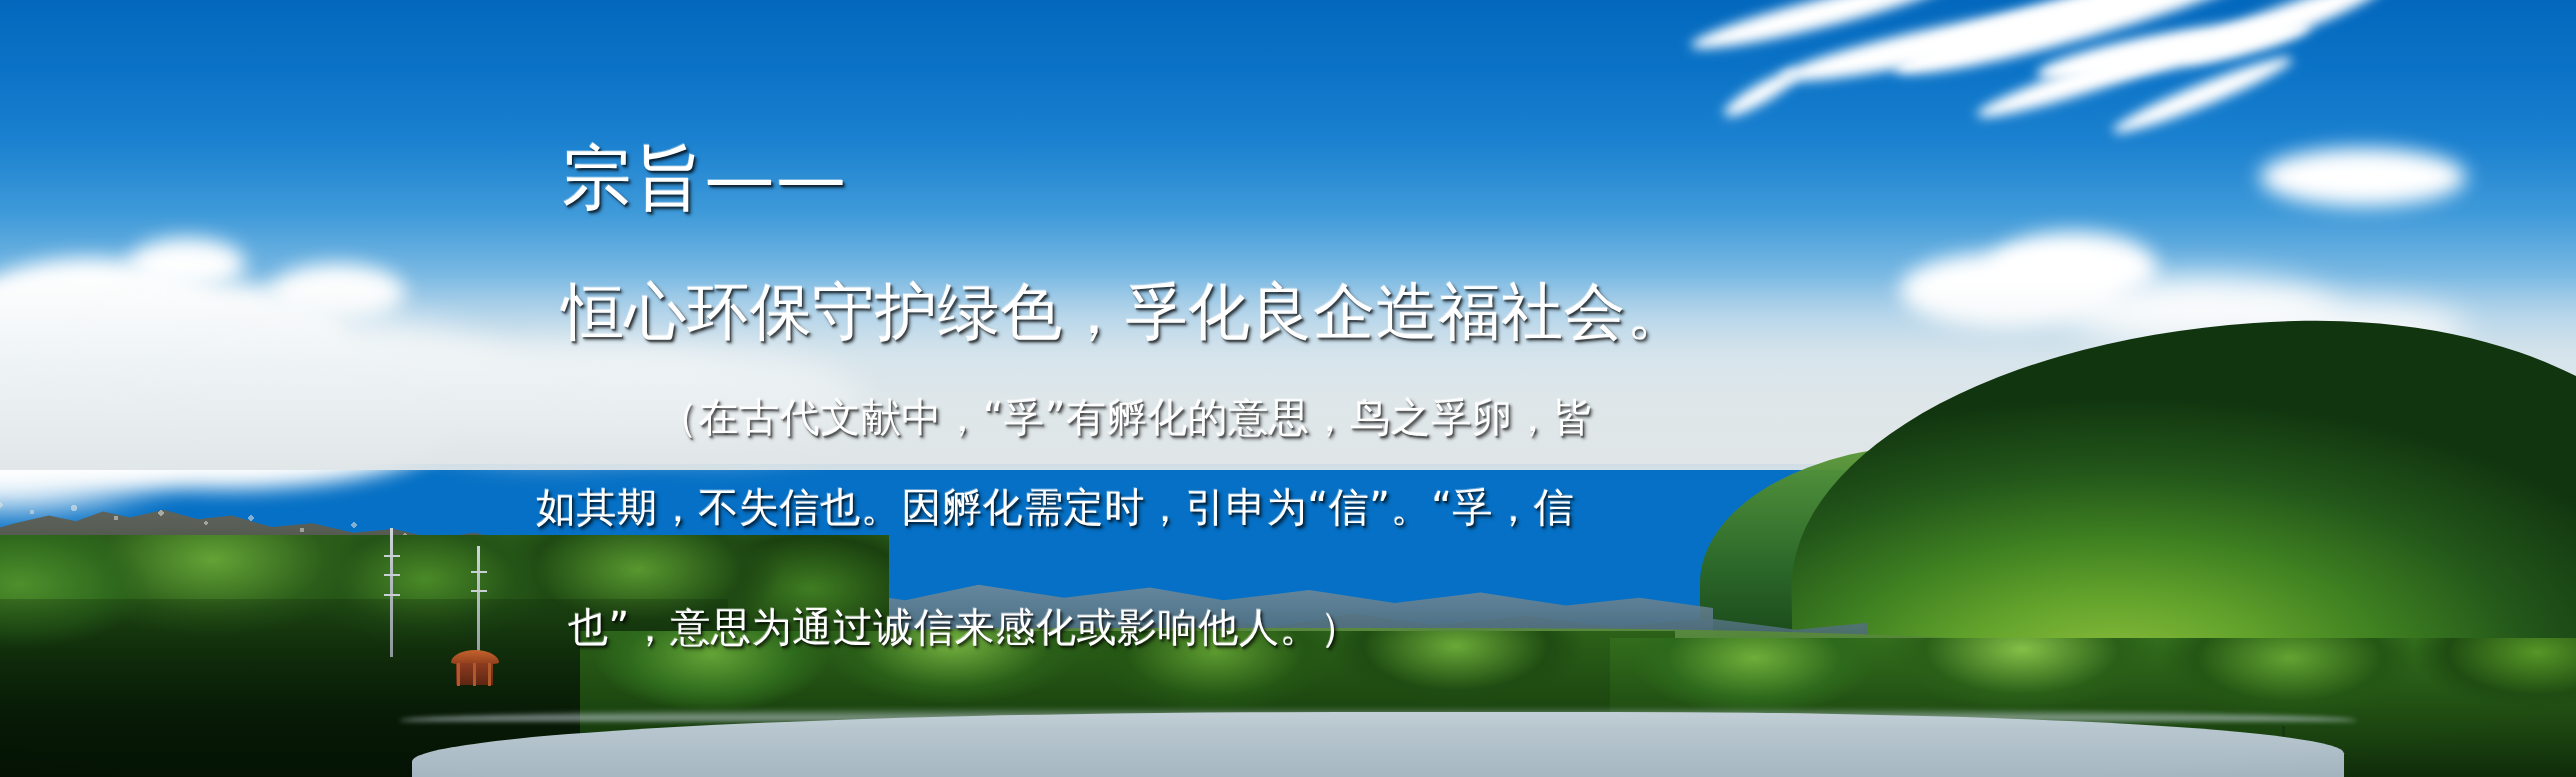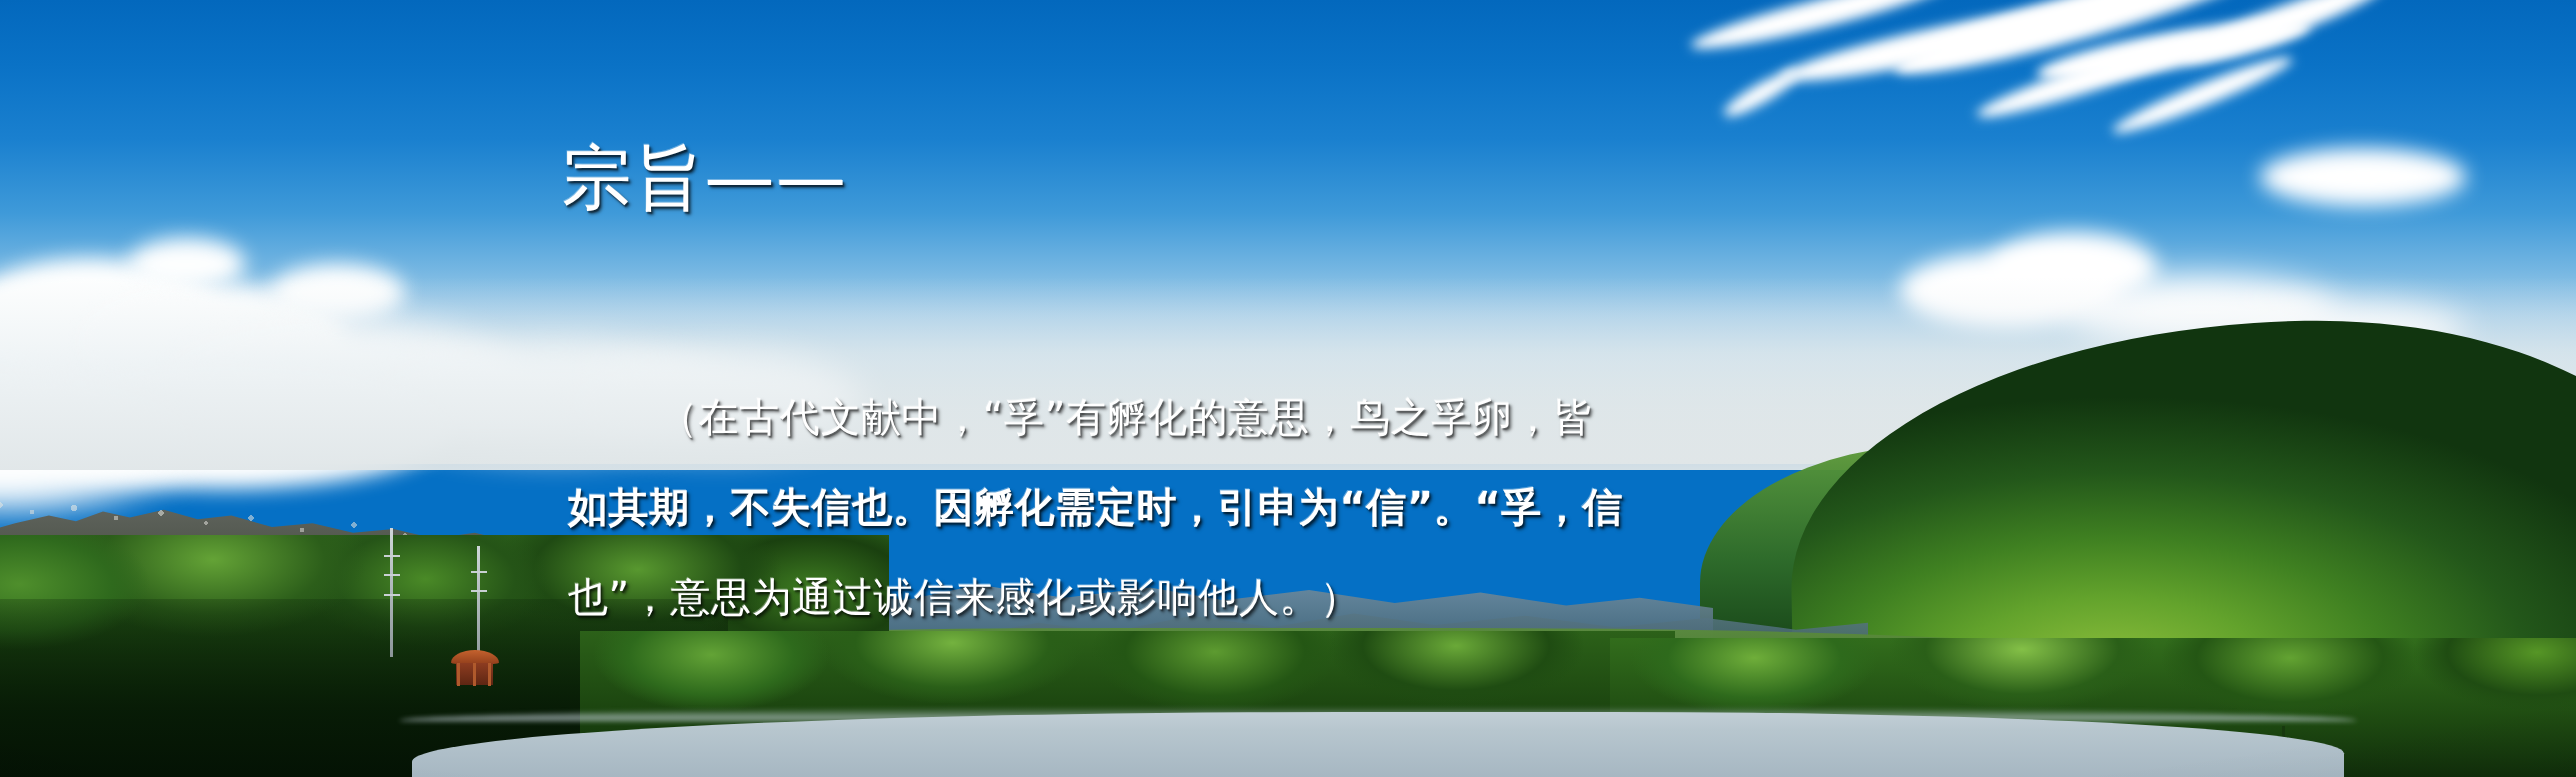--- a/index.html
+++ b/index.html
@@ -222,22 +222,22 @@
     letter-spacing:0.6px;
   }
 
   .note-line{
     position:absolute;
     font-size:40px;
     line-height:1;
     letter-spacing:0.6px;
   }
   #note-1{left:658px; top:397px;}
-  #note-2{left:568px; top:487px;font-weight:bold;}
-  #note-3{left:568px; top:577px;}
+  #note-2{left:536px; top:487px;}
+  #note-3{left:568px; top:607px;}
 
   
   .vignette{
     position:absolute; inset:0;
     background:radial-gradient(ellipse 120% 100% at 50% 45%, rgba(0,0,0,0) 60%, rgba(0,0,0,.16) 100%);
     pointer-events:none;
   }
 </style>
 </head>
 <body>
@@ -315,20 +315,21 @@
   <div class="lawn-tree"></div>
 
   <div class="lake-edge"></div>
   <div class="lake"></div>
 
   <div class="vignette"></div>
 
   <div class="text-layer">
     <div id="title" class="cn">宗旨——</div>
 
+    <div id="slogan" class="cn">恒心环保守护绿色，孚化良企造福社会。</div>
 
     <div id="note-1" class="cn note-line">（在古代文献中，“孚”有孵化的意思，鸟之孚卵，皆</div>
 
     <div id="note-2" class="cn note-line">如其期，不失信也。因孵化需定时，引申为“信”。“孚，信</div>
 
     <div id="note-3" class="cn note-line">也”，意思为通过诚信来感化或影响他人。）</div>
   </div>
 
 </div>
 

